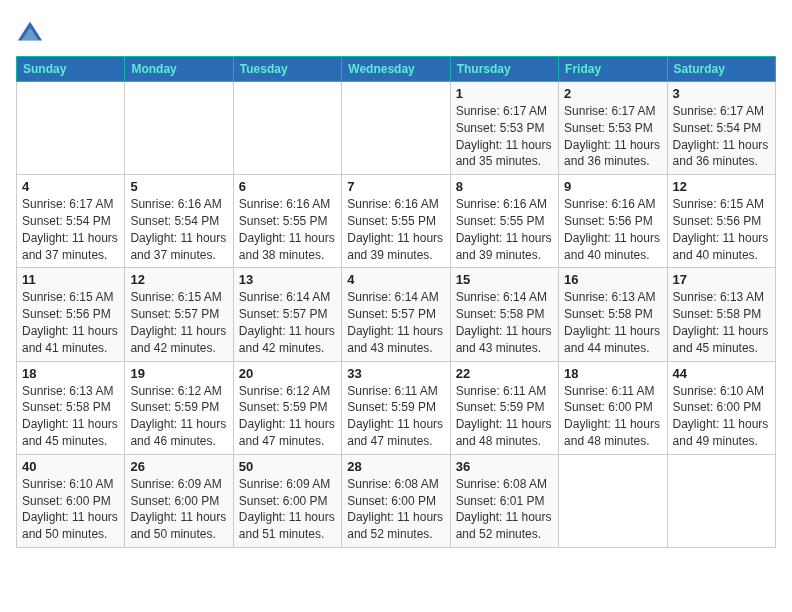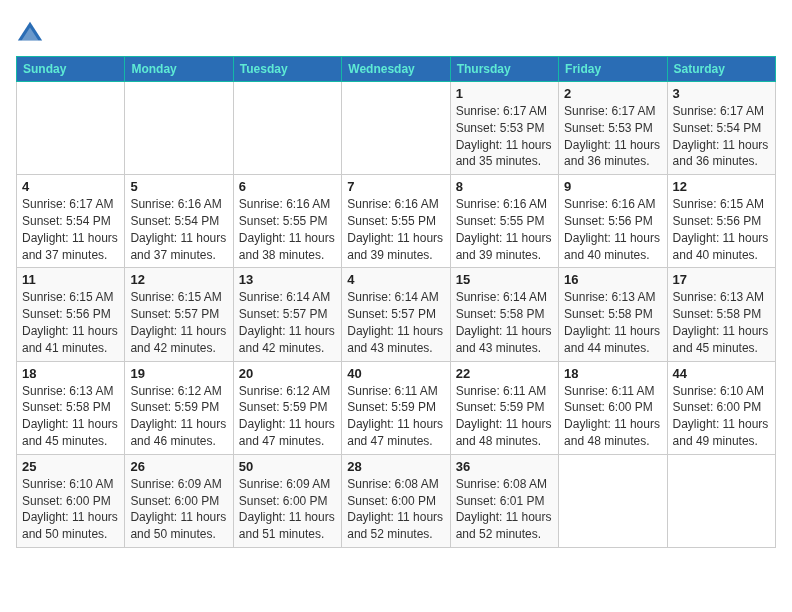--- a/index.html
+++ b/index.html
@@ -254,21 +254,21 @@
 Sunset: 5:59 PM
 Daylight: 11 hours and 46 minutes.</div>
         </td>
         <td>
           <span class="day-num">20</span>
           <div class="day-info" style="white-space: pre-line;">Sunrise: 6:12 AM
 Sunset: 5:59 PM
 Daylight: 11 hours and 47 minutes.</div>
         </td>
         <td>
-          <span class="day-num">40</span>
+          <span class="day-num">33</span>
           <div class="day-info" style="white-space: pre-line;">Sunrise: 6:11 AM
 Sunset: 5:59 PM
 Daylight: 11 hours and 47 minutes.</div>
         </td>
         <td>
           <span class="day-num">22</span>
           <div class="day-info" style="white-space: pre-line;">Sunrise: 6:11 AM
 Sunset: 5:59 PM
 Daylight: 11 hours and 48 minutes.</div>
         </td>
@@ -280,21 +280,21 @@
         </td>
         <td>
           <span class="day-num">44</span>
           <div class="day-info" style="white-space: pre-line;">Sunrise: 6:10 AM
 Sunset: 6:00 PM
 Daylight: 11 hours and 49 minutes.</div>
         </td>
       </tr>
       <tr>
         <td>
-          <span class="day-num">25</span>
+          <span class="day-num">40</span>
           <div class="day-info" style="white-space: pre-line;">Sunrise: 6:10 AM
 Sunset: 6:00 PM
 Daylight: 11 hours and 50 minutes.</div>
         </td>
         <td>
           <span class="day-num">26</span>
           <div class="day-info" style="white-space: pre-line;">Sunrise: 6:09 AM
 Sunset: 6:00 PM
 Daylight: 11 hours and 50 minutes.</div>
         </td>

